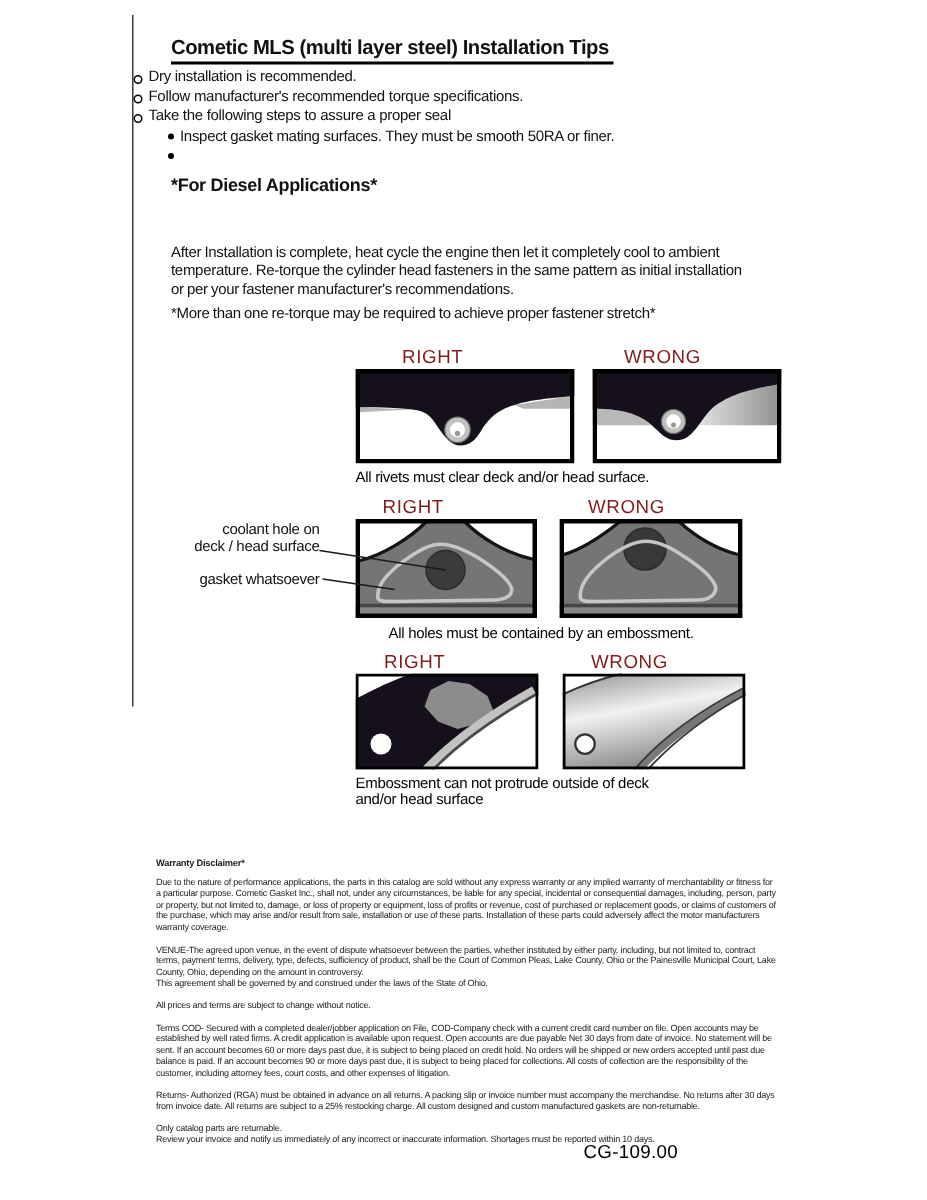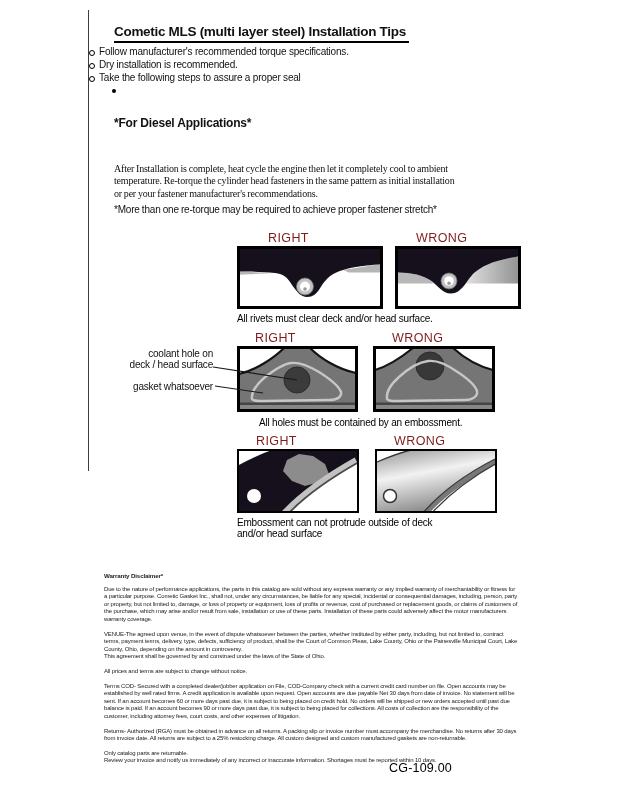--- a/index.html
+++ b/index.html
@@ -19,21 +19,21 @@
   
   .bullets{left:89px;top:46px;font-size:10px;letter-spacing:-0.2px;}
   .b-row{display:flex;align-items:flex-start;height:13.2px;white-space:nowrap;}
   .b-row.sub{padding-left:23px;}
   .obullet{width:4px;height:4px;border:1px solid #000;border-radius:50%;margin:3.5px 4px 0 0;flex:none;}
   .fbullet{width:4px;height:4px;background:#000;border-radius:50%;margin:3.5px 4px 0 0;flex:none;}
   
   .diesel-head{left:114px;top:116px;font-size:12px;font-weight:bold;letter-spacing:-0.2px;white-space:nowrap;}
   .para{left:114px;font-size:10px;line-height:12.4px;letter-spacing:-0.2px;word-spacing:-0.4px;white-space:pre-line;width:470px;}
   .p1{top:133px;}
-  .p2{top:163px;font-family:Liberation Serif, serif;}
+  .p2{top:163px;}
   .pnote{top:204px;}
   
   .dir-label{width:84px;text-align:left;font-size:12.5px;letter-spacing:0.4px;color:#7f1d1d;white-space:nowrap;}
   .caption{font-size:10px;letter-spacing:-0.2px;white-space:pre-line;color:#000;}
   .ann-label{left:85px;width:128px;text-align:right;font-size:10px;line-height:10.8px;letter-spacing:-0.2px;white-space:pre-line;}
   .dbox{display:block;}
   svg{display:block;}
   .overlay{pointer-events:none;z-index:5;}
   
   .disclaimer{left:104px;top:572px;width:414px;font-size:6px;line-height:7.6px;letter-spacing:-0.15px;color:#1c1c1c;}
@@ -47,29 +47,33 @@
 
 <div id="page">
 
   <div class="abs left-rule"></div>
 
   <div class="abs title">Cometic MLS (multi layer steel) Installation Tips</div>
 
   <div class="abs bullets">
     <div class="b-row">
       <span class="obullet"></span>
-      <span>Follow manufacturer's recommended torque specifications.</span>
+      <span>Dry installation is recommended.</span>
     </div>
     <div class="b-row">
       <span class="obullet"></span>
-      <span>Dry installation is recommended.</span>
+      <span>Follow manufacturer's recommended torque specifications.</span>
     </div>
     <div class="b-row">
       <span class="obullet"></span>
       <span>Take the following steps to assure a proper seal</span>
+    </div>
+    <div class="b-row sub">
+      <span class="fbullet"></span>
+      <span>Inspect gasket mating surfaces.  They must be smooth 50RA or finer.</span>
     </div>
     <div class="b-row sub">
       <span class="fbullet"></span>
     </div>
   </div>
 
   <div class="abs diesel-head">*For Diesel Applications*</div>
   <div class="abs para p2">After Installation is complete, heat cycle the engine then let it completely cool to ambient
 temperature. Re-torque the cylinder head fasteners in the same pattern as initial installation
 or per your fastener manufacturer's recommendations.</div>

